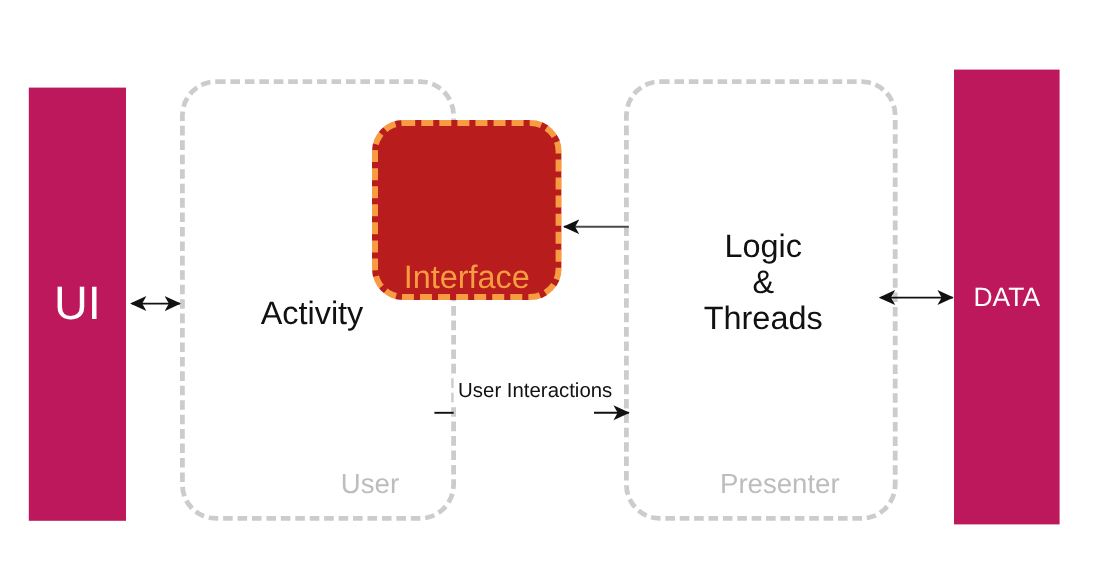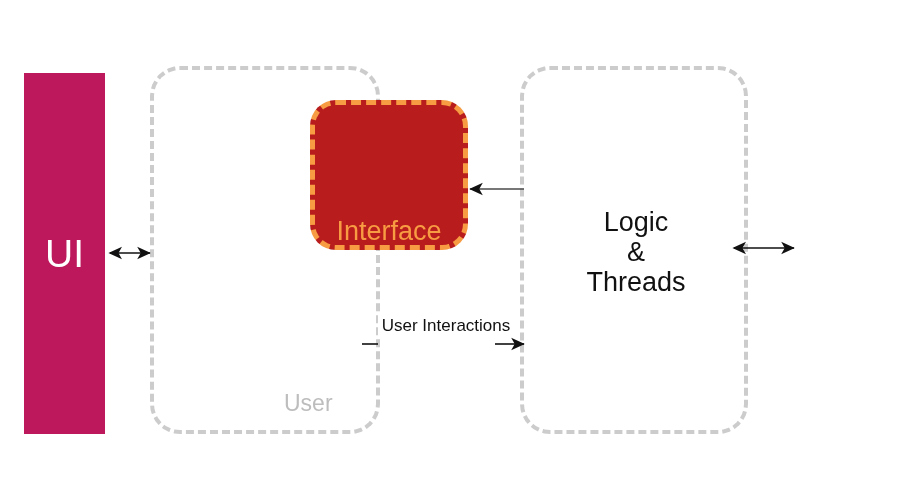--- a/index.html
+++ b/index.html
@@ -88,21 +88,21 @@
     text-align: center;
   }
   #activity-text {
     left: 180px;
     top: 246px;
     width: 160px;
     font-size: 27px;
   }
   #logic-text {
     left: 552px;
-    top: 207px;
+    top: 190px;
     width: 168px;
     font-size: 27px;
   }
 
   #user-interactions-text {
     position: absolute;
     left: 378px;
     top: 313px;
     width: 136px;
     text-align: center;
@@ -127,31 +127,36 @@
 
 <div id="canvas">
 
   <div id="ui-block" class="teal-block">
     <span class="teal-label">UI</span>
   </div>
 
   <div id="view-container" class="dashed-container"></div>
   <span id="view-caption" class="container-caption">User</span>
 
+  <div id="activity-text" class="plain-text">Activity</div>
 
   <div id="interface-box">
     <span class="interface-label">Interface</span>
   </div>
 
   <div id="presenter-container" class="dashed-container"></div>
+  <span id="presenter-caption" class="container-caption">Presenter</span>
 
   <div id="logic-text" class="plain-text">Logic
 &amp;
 Threads</div>
 
+  <div id="data-block" class="teal-block">
+    <span class="teal-label">DATA</span>
+  </div>
 
   <div id="user-interactions-text">User
 Interactions</div>
 
   <svg id="arrow-layer" viewBox="0 0 916 486" width="916" height="486">
     <defs>
       <marker id="arrowEnd" markerWidth="9" markerHeight="9" refX="8" refY="4.5" orient="auto" markerUnits="strokeWidth">
         <path d="M0,0.6 L8.5,4.5 L0,8.4 L2.2,4.5 Z" fill="#111111"></path>
       </marker>
       <marker id="arrowStart" markerWidth="9" markerHeight="9" refX="1" refY="4.5" orient="auto" markerUnits="strokeWidth">

